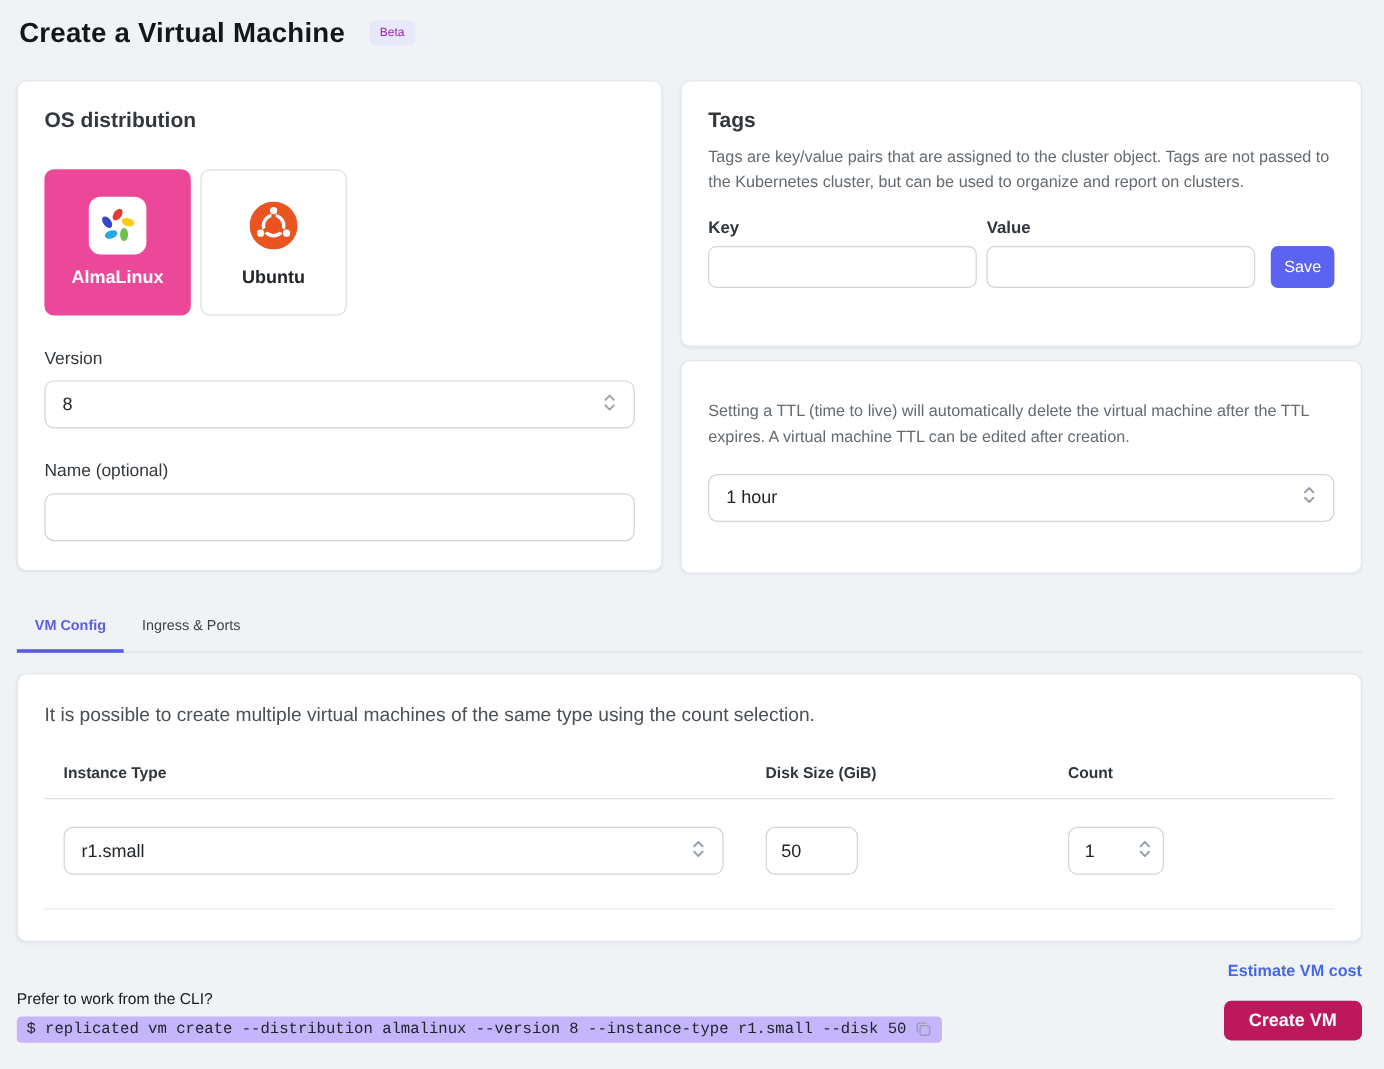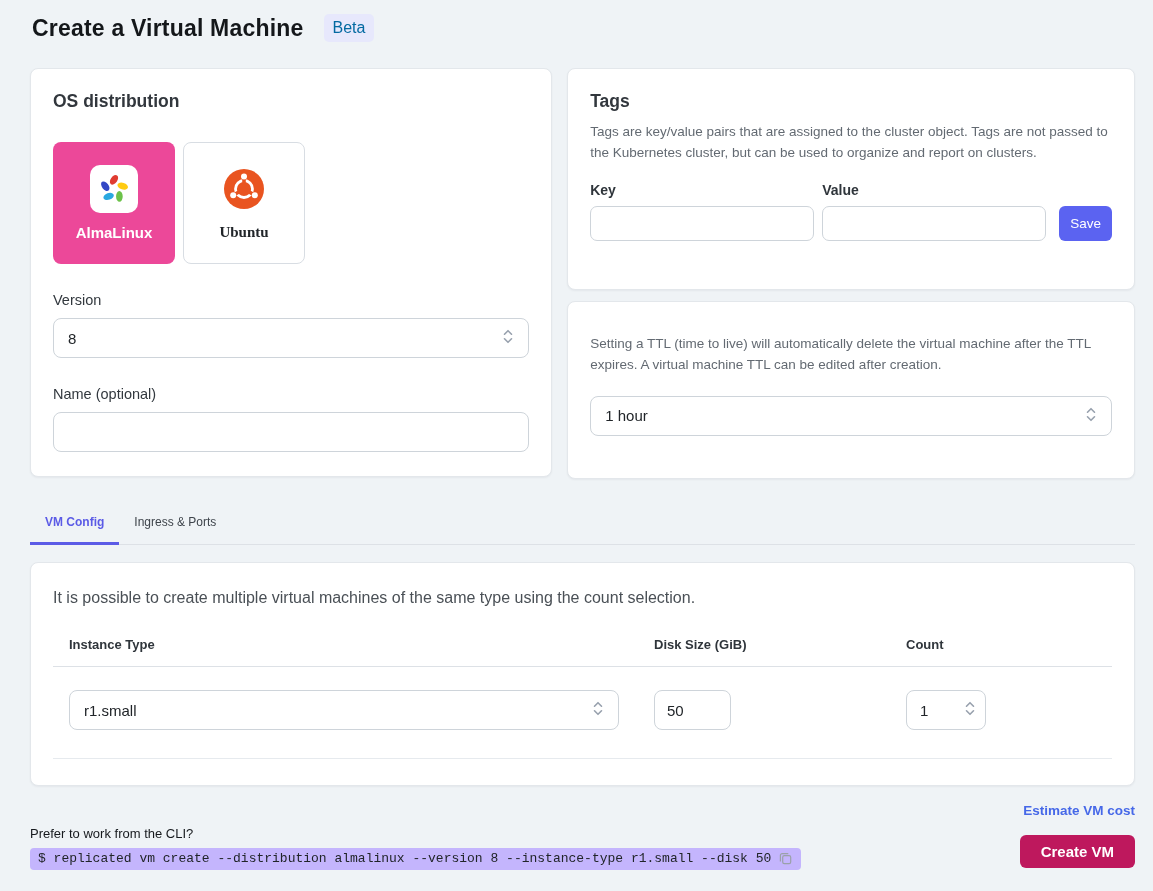--- a/index.html
+++ b/index.html
@@ -3,28 +3,28 @@
 <meta charset="utf-8">
 <style>
   * { box-sizing: border-box; margin: 0; padding: 0; }
   html,body { width:1153px; height:891px; }
   body {
     background:#eff3f6;
     font-family:"Liberation Sans", sans-serif;
     color:#212529;
     overflow:hidden;
   }
-  .page { width:1153px; height:891px; padding:14px 18px 0 30px; }
+  .page { width:1153px; height:891px; padding:14px 18px 0 14px; }
 
   
   .header { display:flex; align-items:center; padding-left:2px; }
   .title { font-size:23px; font-weight:800; color:#14171a; letter-spacing:.2px; }
   .beta-badge {
-    margin-left:20px; background:#e7e8fc; color:#0369a1;
-    font-size:16px; font-weight:500; padding:5px 9px; border-radius:5px;
+    margin-left:20px; background:#e7e8fc; color:#a21caf;
+    font-size:10px; font-weight:500; padding:5px 9px; border-radius:5px;
   }
 
   
   .card {
     background:#ffffff; border:1px solid #e3e7eb; border-radius:8px;
     box-shadow:0 1px 2px rgba(16,24,40,.05);
   }
   .card h2 { font-size:17.5px; font-weight:700; color:#32373d; }
   .card .desc { font-size:13.5px; line-height:1.55; color:#636a72; margin-top:10px; }
 
@@ -42,21 +42,21 @@
   }
   .tile.selected { background:#ec4899; }
   .tile.unselected { background:#fff; border:1px solid #d8dde3; }
   .logo-box {
     width:48px; height:48px; background:#fff; border-radius:10px;
     display:flex; align-items:center; justify-content:center; margin-bottom:11px;
   }
   .tile.unselected .logo-box { width:48px; height:48px; margin-bottom:11px; }
   .tile-label { font-size:15px; font-weight:700; }
   .tile.selected .tile-label { color:#ffffff; }
-  .tile.unselected .tile-label { color:#212529;font-family:Liberation Serif, serif; }
+  .tile.unselected .tile-label { color:#212529; }
 
   .field-label { font-size:14.5px; color:#32383e; margin-top:28px; margin-bottom:10px; }
   .field-label-sm { font-size:14px; font-weight:600; color:#2f353b; margin-bottom:8px; }
 
   .select, .text-input {
     width:100%; height:40px; border:1px solid #ced4da; border-radius:8px;
     background:#fff; font-size:15px; color:#212529; padding:0 14px;
     display:flex; align-items:center; position:relative;
   }
   .select { cursor:pointer; justify-content:space-between; }

